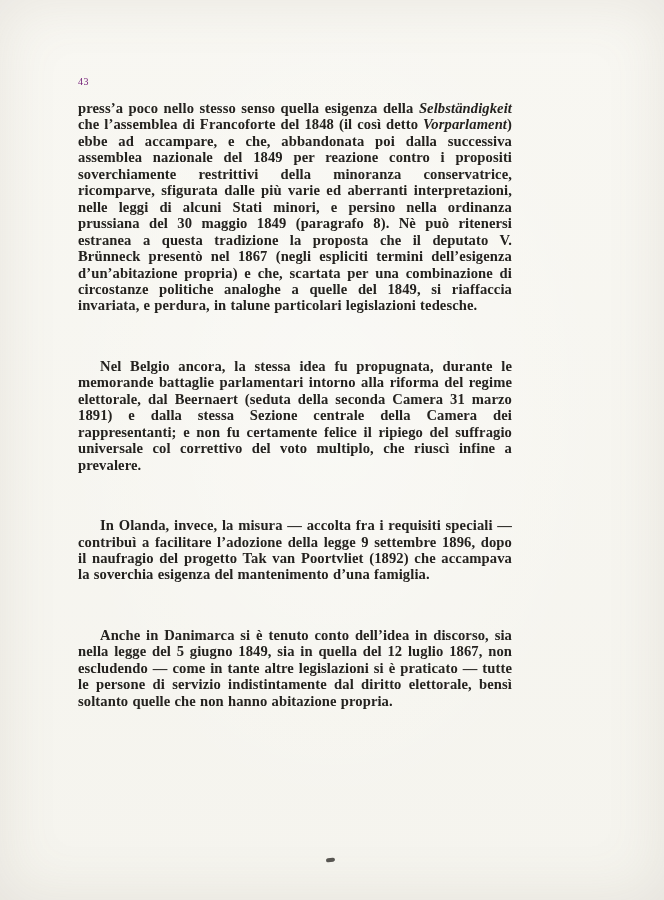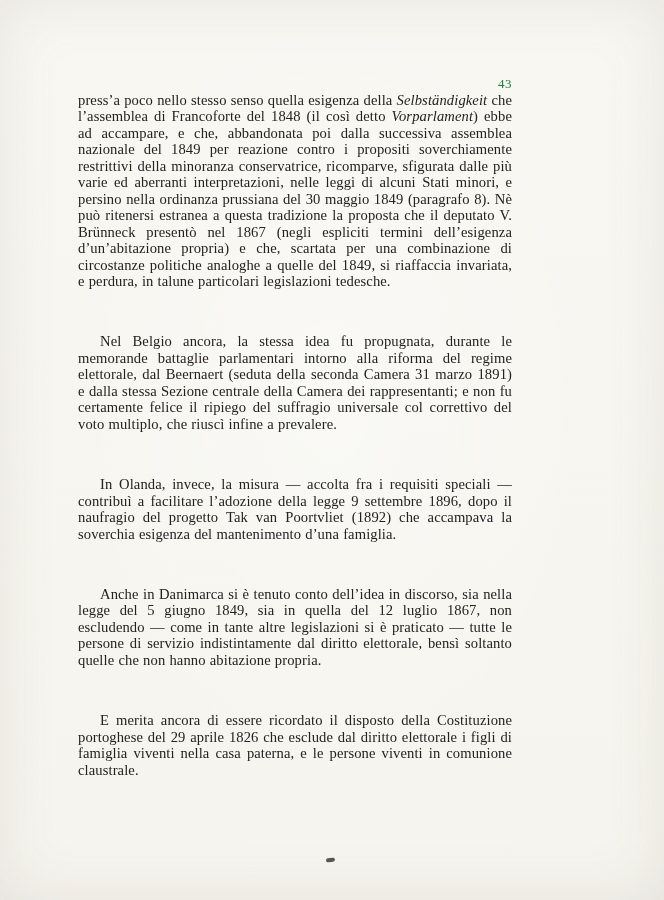--- a/index.html
+++ b/index.html
@@ -21,35 +21,36 @@
     background:
       radial-gradient(ellipse at 50% 45%, rgba(255,255,255,0.35) 0%, rgba(255,255,255,0) 60%),
       linear-gradient(#f8f7f2, #f5f4ee);
     box-shadow: inset 0 0 60px rgba(120,110,90,0.12);
   }
   .page-number {
     position: absolute;
     top: 76px;
     left: 78px;
     width: 434px;
-    text-align: right;
-    font-size: 13px;
+    text-align: left;
+    font-size: 10px;
     letter-spacing: 0.5px;
-    color: #15803d;
+    color: #701a75;
   }
   .text-block {
     position: absolute;
-    top: 92px;
+    top: 100px;
     left: 78px;
     width: 434px;
     font-size: 14.6px;
     line-height: 16.45px;
     text-align: justify;
     letter-spacing: 0.1px;
     word-spacing: 0.4px;
+    font-weight: bold;
   }
   .text-block p {
     margin: 0;
     padding: 0;
   }
   .text-block p.indent {
     text-indent: 22px;
     margin-top: 44px;
   }
   .text-block em {
@@ -74,16 +75,15 @@
 
 <div class="paper"></div>
 
 <div class="page-number">43</div>
 
 <div class="text-block">
     <p class=""><span>press’a poco nello stesso senso quella esigenza della </span><em>Selbständigkeit</em><span> che l’assemblea di Francoforte del 1848 (il così detto </span><em>Vorparlament</em><span>) ebbe ad accampare, e che, abbandonata poi dalla successiva assemblea nazionale del 1849 per reazione contro i propositi soverchiamente restrittivi della minoranza conservatrice, ricomparve, sfigurata dalle più varie ed aberranti interpretazioni, nelle leggi di alcuni Stati minori, e persino nella ordinanza prussiana del 30 maggio 1849 (paragrafo 8). Nè può ritenersi estranea a questa tradizione la proposta che il deputato V. Brünneck presentò nel 1867 (negli espliciti termini dell’esigenza d’un’abitazione propria) e che, scartata per una combinazione di circostanze politiche analoghe a quelle del 1849, si riaffaccia invariata, e perdura, in talune particolari legislazioni tedesche.</span></p>
     <p class="indent"><span>Nel Belgio ancora, la stessa idea fu propugnata, durante le memorande battaglie parlamentari intorno alla riforma del regime elettorale, dal Beernaert (seduta della seconda Camera 31 marzo 1891) e dalla stessa Sezione centrale della Camera dei rappresentanti; e non fu certamente felice il ripiego del suffragio universale col correttivo del voto multiplo, che riuscì infine a prevalere.</span></p>
     <p class="indent"><span>In Olanda, invece, la misura — accolta fra i requisiti speciali — contribuì a facilitare l’adozione della legge 9 settembre 1896, dopo il naufragio del progetto Tak van Poortvliet (1892) che accampava la soverchia esigenza del mantenimento d’una famiglia.</span></p>
     <p class="indent"><span>Anche in Danimarca si è tenuto conto dell’idea in discorso, sia nella legge del 5 giugno 1849, sia in quella del 12 luglio 1867, non escludendo — come in tante altre legislazioni si è praticato — tutte le persone di servizio indistintamente dal diritto elettorale, bensì soltanto quelle che non hanno abitazione propria.</span></p>
-    <p class="indent"><span>E merita ancora di essere ricordato il disposto della Costituzione portoghese del 29 aprile 1826 che esclude dal diritto elettorale i figli di famiglia viventi nella casa paterna, e le persone viventi in comunione claustrale.</span></p>
   </div>
 
 <div class="scan-artifact artifact-bottom"></div>
 
 </body></html>

